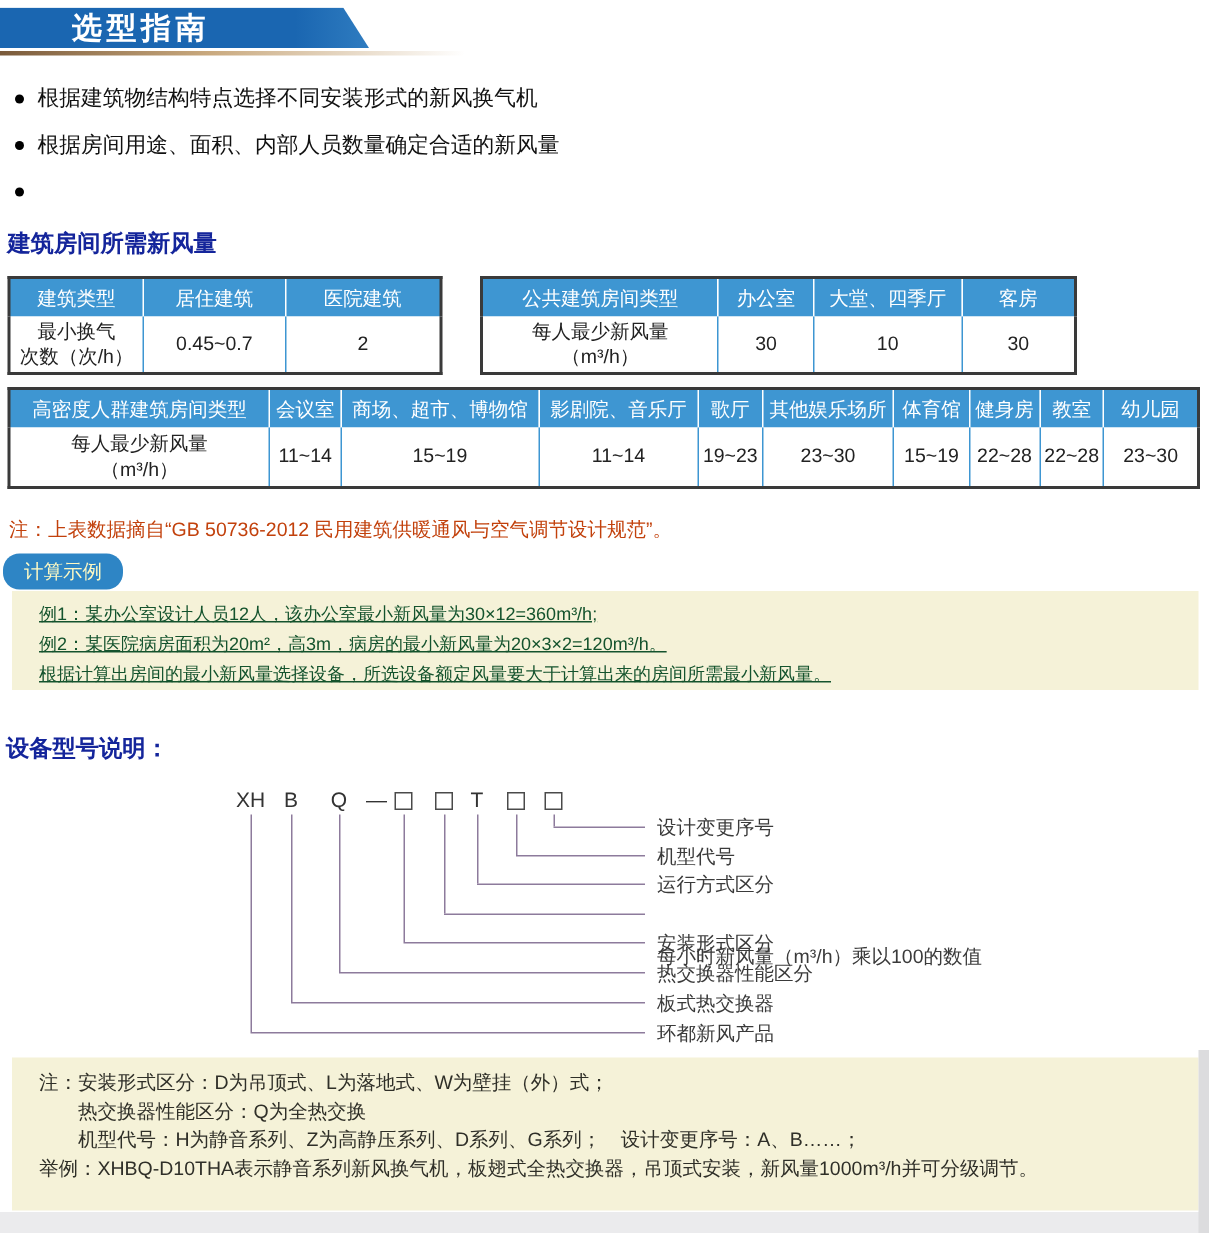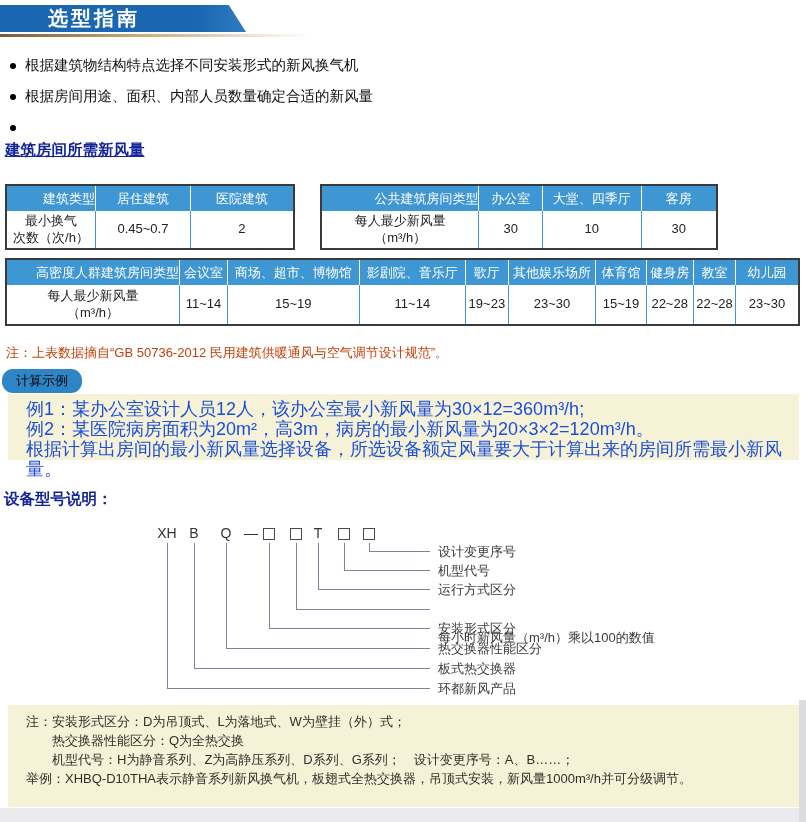--- a/index.html
+++ b/index.html
@@ -15,45 +15,45 @@
   .banner-underline{position:absolute;left:0;top:34px;width:310px;height:3px;
           background:linear-gradient(to right,#7a5a3a,#c9a97e 45%,rgba(255,255,255,0));}
 
   
   .bullets{position:absolute;left:10px;top:50px;margin:0;padding:0;list-style:none;}
   .bullets li{display:flex;align-items:center;height:31px;font-size:14.5px;color:#111;}
   .dot{width:6px;height:6px;border-radius:50%;background:#000;margin-right:9px;flex:0 0 6px;}
 
   
   .sec-title{position:absolute;margin:0;font-size:15.5px;font-weight:bold;color:#14259b;}
-  .sec1-title{left:5px;top:140px;text-decoration:underline;}
+  .sec1-title{left:5px;top:152px;}
   .sec2-title{left:4px;top:489px;}
 
   
   .tbl{position:absolute;}
   .tbl table{border-collapse:collapse;table-layout:fixed;width:100%;height:100%;
              border:2px solid #3a3a3a;}
   .tbl th{background:#3e96d2;color:#fff;font-weight:normal;font-size:13px;
           border-left:1px solid #fff;padding:0;height:25px;}
-  .tbl th:first-child{border-left:none;text-align:right;}
+  .tbl th:first-child{border-left:none;}
   .tbl td{background:#fff;color:#222;font-size:13px;text-align:center;
           border-left:1px solid #3e96d2;padding:0;white-space:pre-line;line-height:1.3;}
   .tbl td:first-child{border-left:none;}
   .tbl-res{left:5px;top:184px;width:290px;height:66px;}
   .tbl-pub{left:320px;top:184px;width:398px;height:66px;}
   .tbl-hd{left:5px;top:258px;width:795px;height:68px;}
 
   .tbl-note{position:absolute;left:6px;top:344px;font-size:13px;color:#c2410c;}
 
   
-  .badge{position:absolute;left:2px;top:369px;background:#2e85c5;color:#000000;
+  .badge{position:absolute;left:2px;top:369px;background:#2e85c5;color:#fef9c3;
          font-size:13px;padding:3px 14px;border-radius:11px;}
   .example-box{position:absolute;left:8px;top:394px;width:791px;height:66px;
                background:#f5f2d8;padding:0;}
-  .ex-line{margin:0 0 0 18px;font-size:18px;color:#1d4ed8;line-height:20px;}
+  .ex-line{margin:0 0 0 18px;font-size:12px;color:#14532d;line-height:20px;text-decoration:underline;}
   .ex-line:first-child{margin-top:5px;}
 
   
   .diagram{position:absolute;left:0;top:0;width:806px;height:822px;pointer-events:none;}
   .dtok{position:absolute;top:525px;font-size:14px;color:#333;transform:translateX(-50%);}
   .dbox{position:absolute;top:528px;width:10px;height:10px;border:1.5px solid #4a4a4a;background:#fff;}
   .vline{position:absolute;width:1px;background:#8d7b9c;}
   .hline{position:absolute;height:1px;background:#8d7b9c;}
   .dlabel{position:absolute;left:438px;font-size:13px;color:#3a3a3a;transform:translateY(-50%);white-space:nowrap;}
 

